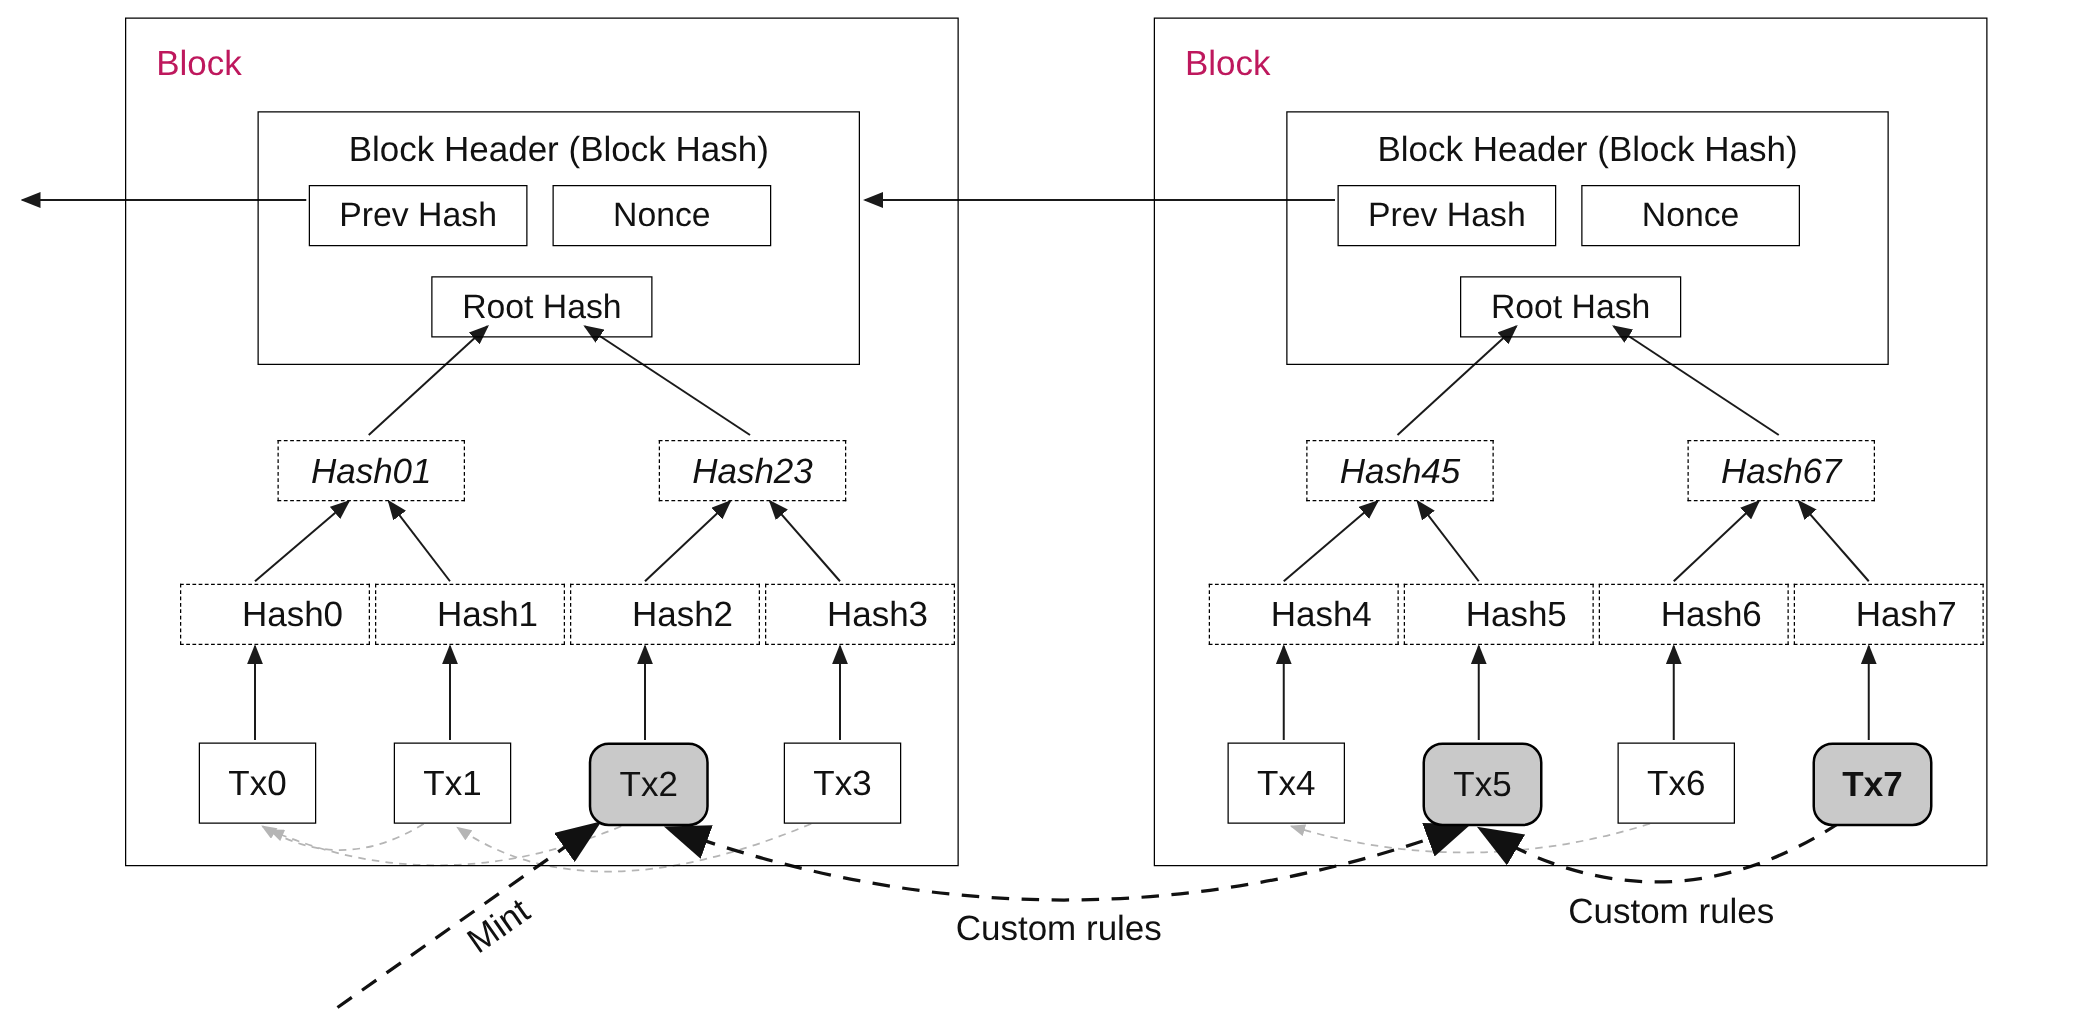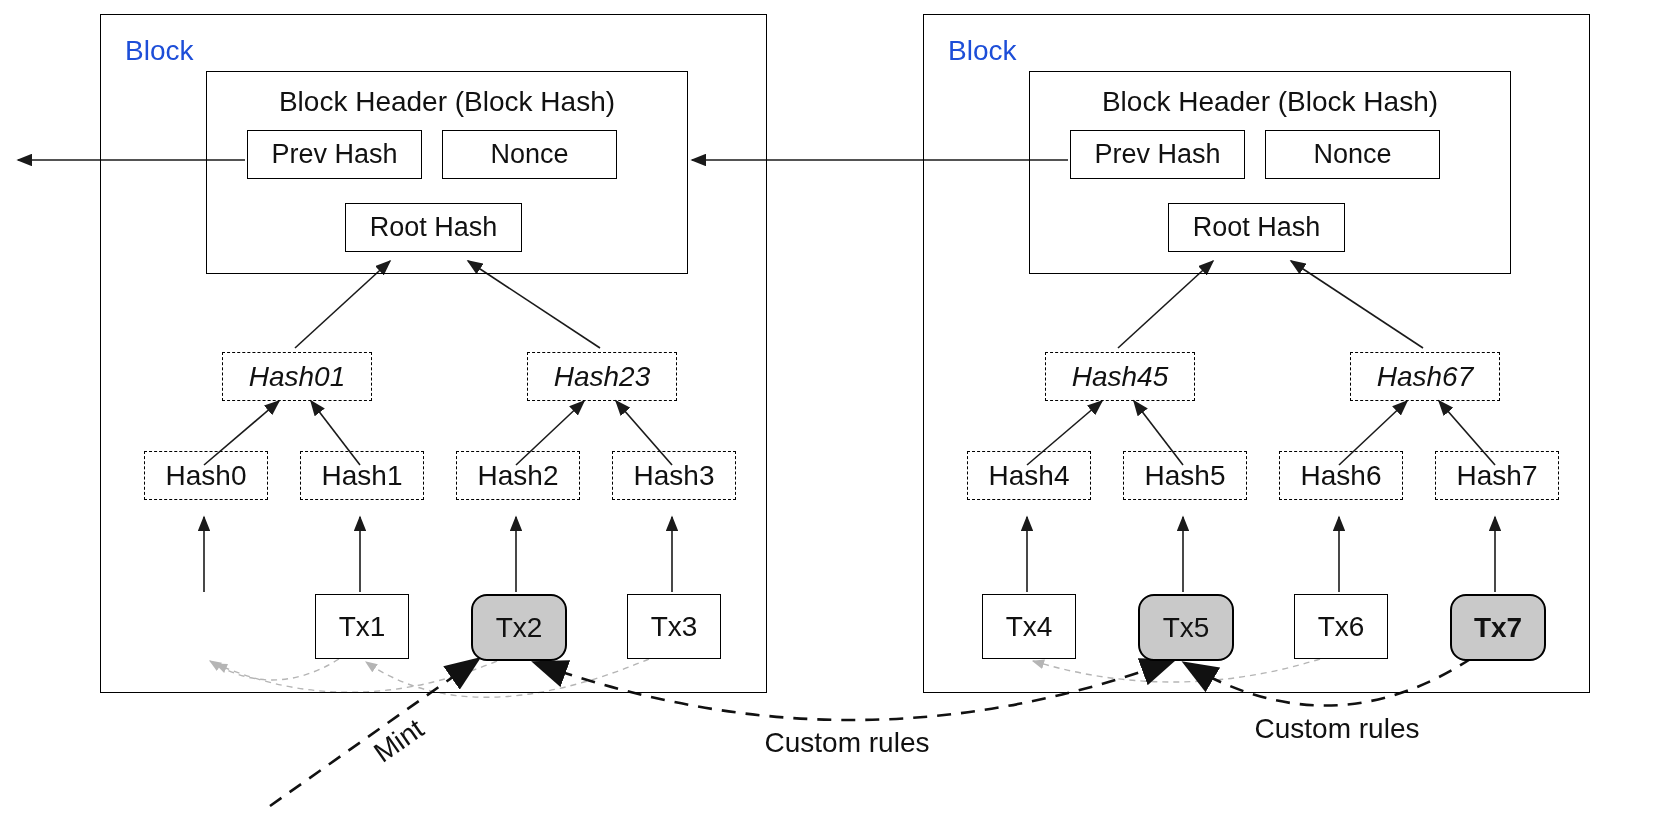--- a/index.html
+++ b/index.html
@@ -6,30 +6,30 @@
     --ink:#1a1a1a;
     --hl:#c9c9c9;
     --arc:#b5b5b5;
   }
   html,body{margin:0;padding:0;background:#fff;}
   body{font-family:"Liberation Sans","DejaVu Sans",sans-serif;color:#111;}
   #canvas{position:relative;width:1666px;height:818px;background:#fff;overflow:hidden;}
   #wires{position:absolute;left:0;top:0;z-index:0;}
   .abs{position:absolute;box-sizing:border-box;}
   .block{border:1.6px solid #000;background:transparent;z-index:1;}
-  .block-label{position:absolute;left:24px;top:20px;font-size:28px;color:#1d4ed8;}
-  .hdr{position:absolute;left:105px;top:56px;width:480px;height:201px;border:1.6px solid #000;}
+  .block-label{position:absolute;left:24px;top:20px;font-size:28px;color:#be185d;}
+  .hdr{position:absolute;left:105px;top:74px;width:480px;height:201px;border:1.6px solid #000;}
   .hdr-title{position:absolute;left:0;top:14px;width:100%;text-align:center;font-size:28px;}
   .ibox{position:absolute;border:1.6px solid #000;display:flex;align-items:center;justify-content:center;font-size:27px;background:transparent;}
   .prev{left:40px;top:58px;width:173px;height:47px;}
   .nonce{left:235px;top:58px;width:173px;height:47px;}
   .root{left:138px;top:131px;width:175px;height:47px;}
   .hashbox{position:absolute;border:1.6px dashed #000;display:flex;align-items:center;justify-content:center;font-size:28px;background:transparent;}
   .hp{width:148px;height:47px;top:337px;font-style:italic;}
-  .hl4{width:122px;height:47px;top:436px;}
+  .hl4{width:122px;height:47px;top:452px;padding-left:28px;}
   .tx{position:absolute;width:92px;height:63px;top:579px;border:1.7px solid #000;display:flex;align-items:center;justify-content:center;font-size:28px;background:#fff;}
   .tx.hl{background:var(--hl);border-width:2.6px;border-radius:16px;}
   .free-label{position:absolute;font-size:28px;color:#111;white-space:nowrap;z-index:2;}
   .mid{transform:translate(-50%,-50%);}
   .mint{transform:translate(-50%,-50%) rotate(-35deg);}
 </style>
 </head>
 <body>
 
 <div id="canvas">
@@ -106,20 +106,21 @@
     </div>
 
     <div class="hashbox hp" style="left:121px;">Hash01</div>
     <div class="hashbox hp" style="left:426px;text-align:right;">Hash23</div>
 
     <div class="hashbox hl4" style="left:43px;">Hash0</div>
     <div class="hashbox hl4" style="left:199px;">Hash1</div>
     <div class="hashbox hl4" style="left:355px;">Hash2</div>
     <div class="hashbox hl4" style="left:511px;">Hash3</div>
 
+    <div class="tx" style="left:58px;">Tx0</div>
     <div class="tx" style="left:214px;">Tx1</div>
     <div class="tx hl" style="left:370px;">Tx2</div>
     <div class="tx" style="left:526px;">Tx3</div>
   </div>
 
   <div class="abs block" style="left:923px;top:14px;width:667px;height:679px;">
     <div class="block-label">Block</div>
 
     <div class="hdr">
       <div class="hdr-title">Block Header (Block Hash)</div>

